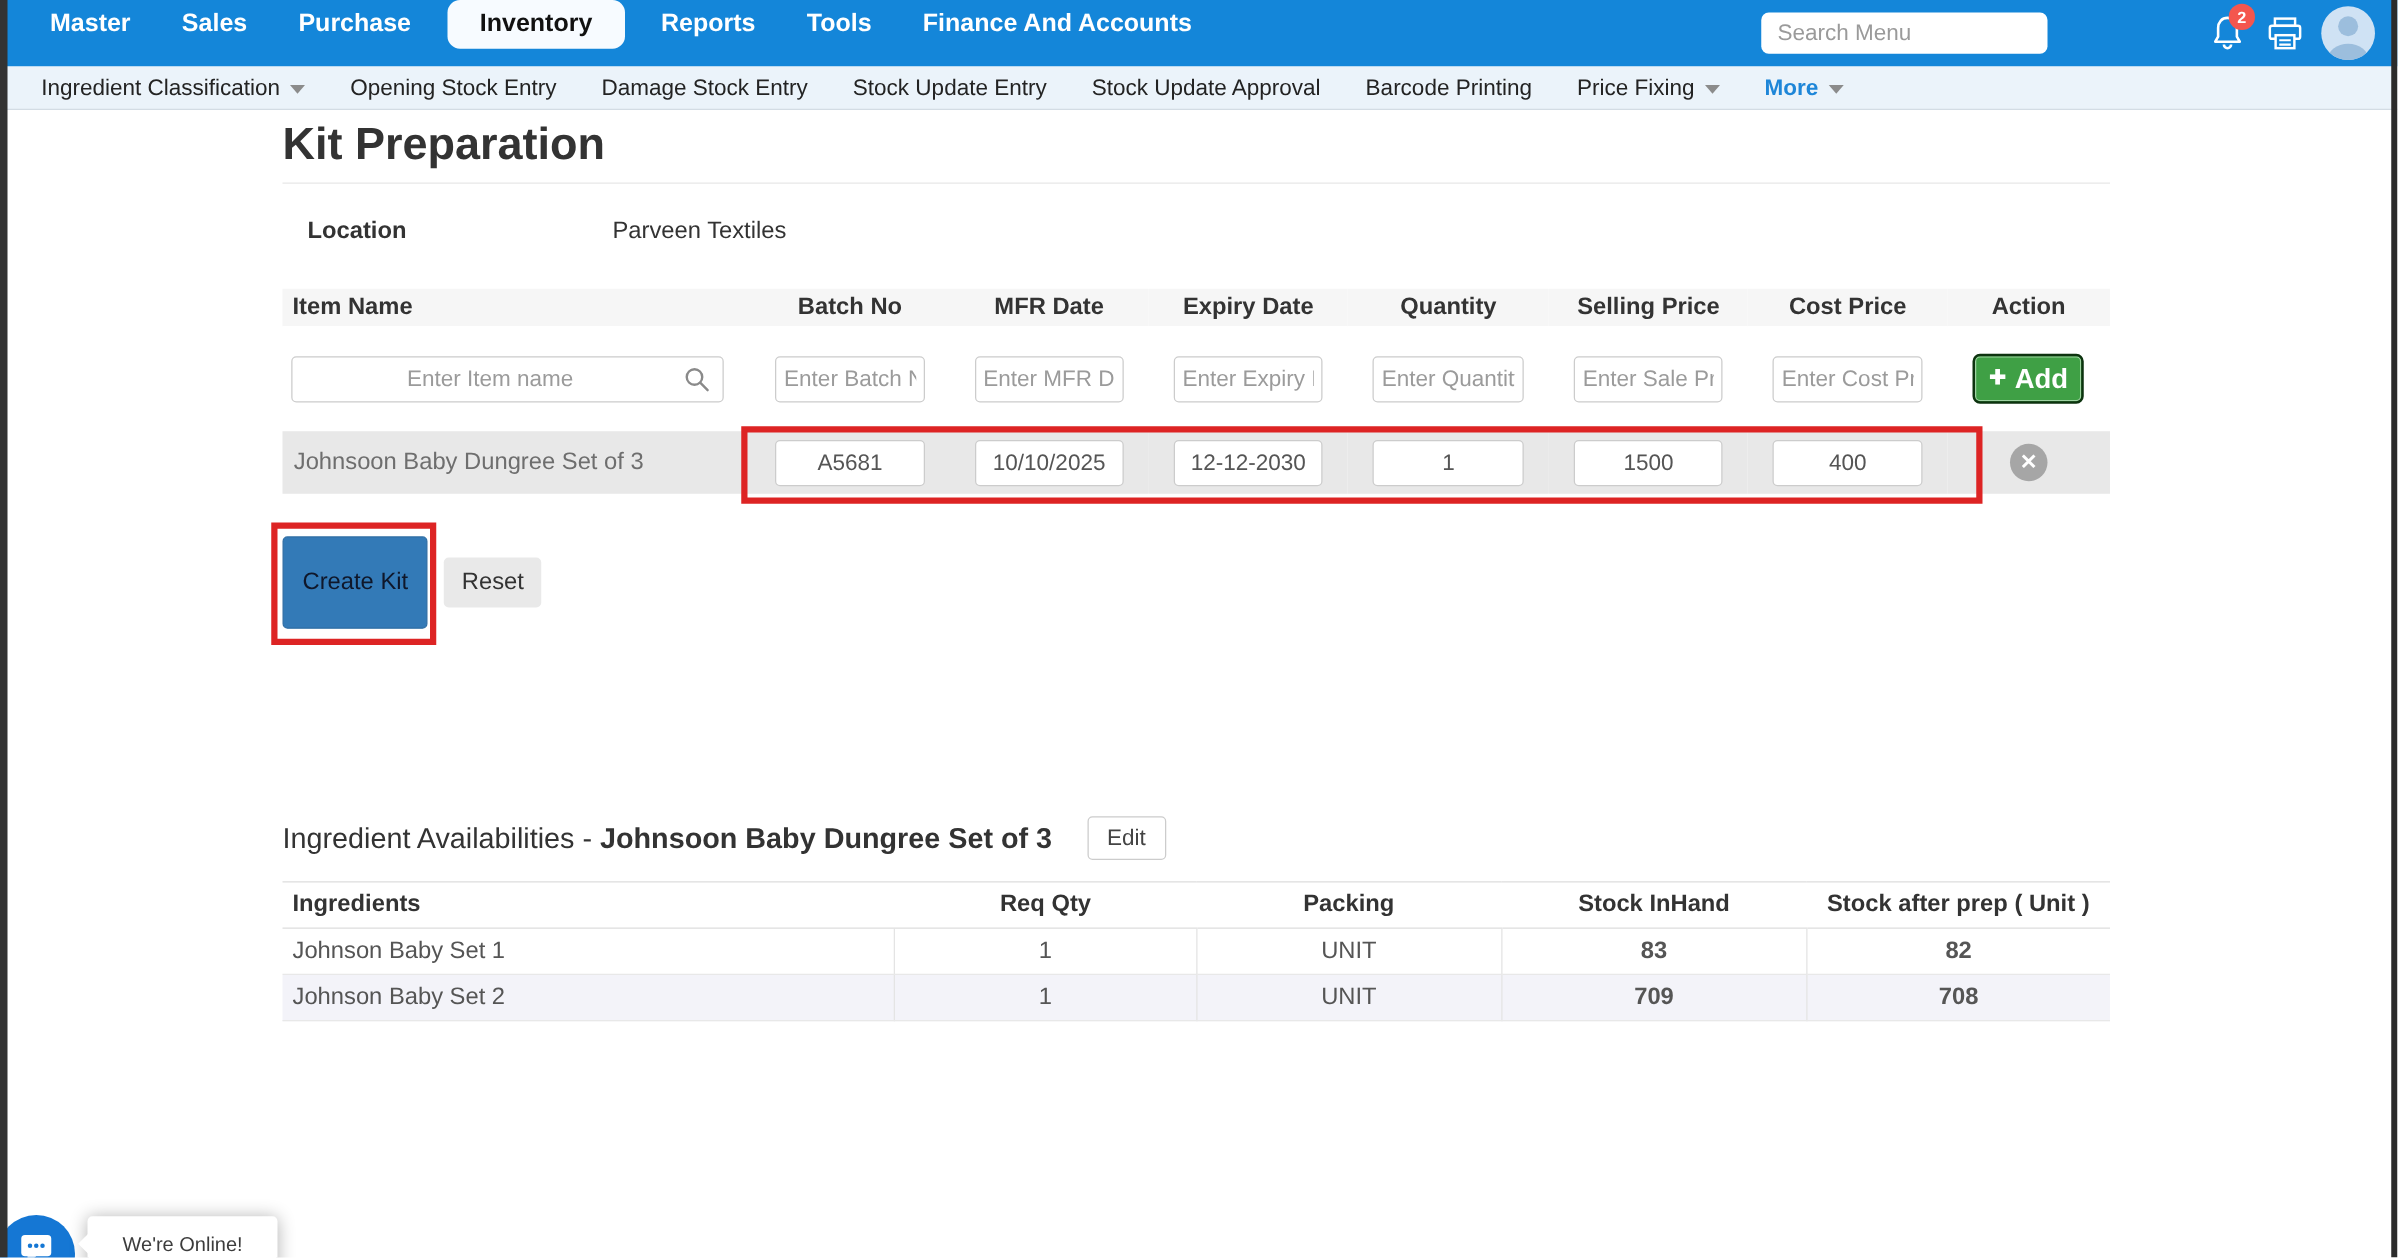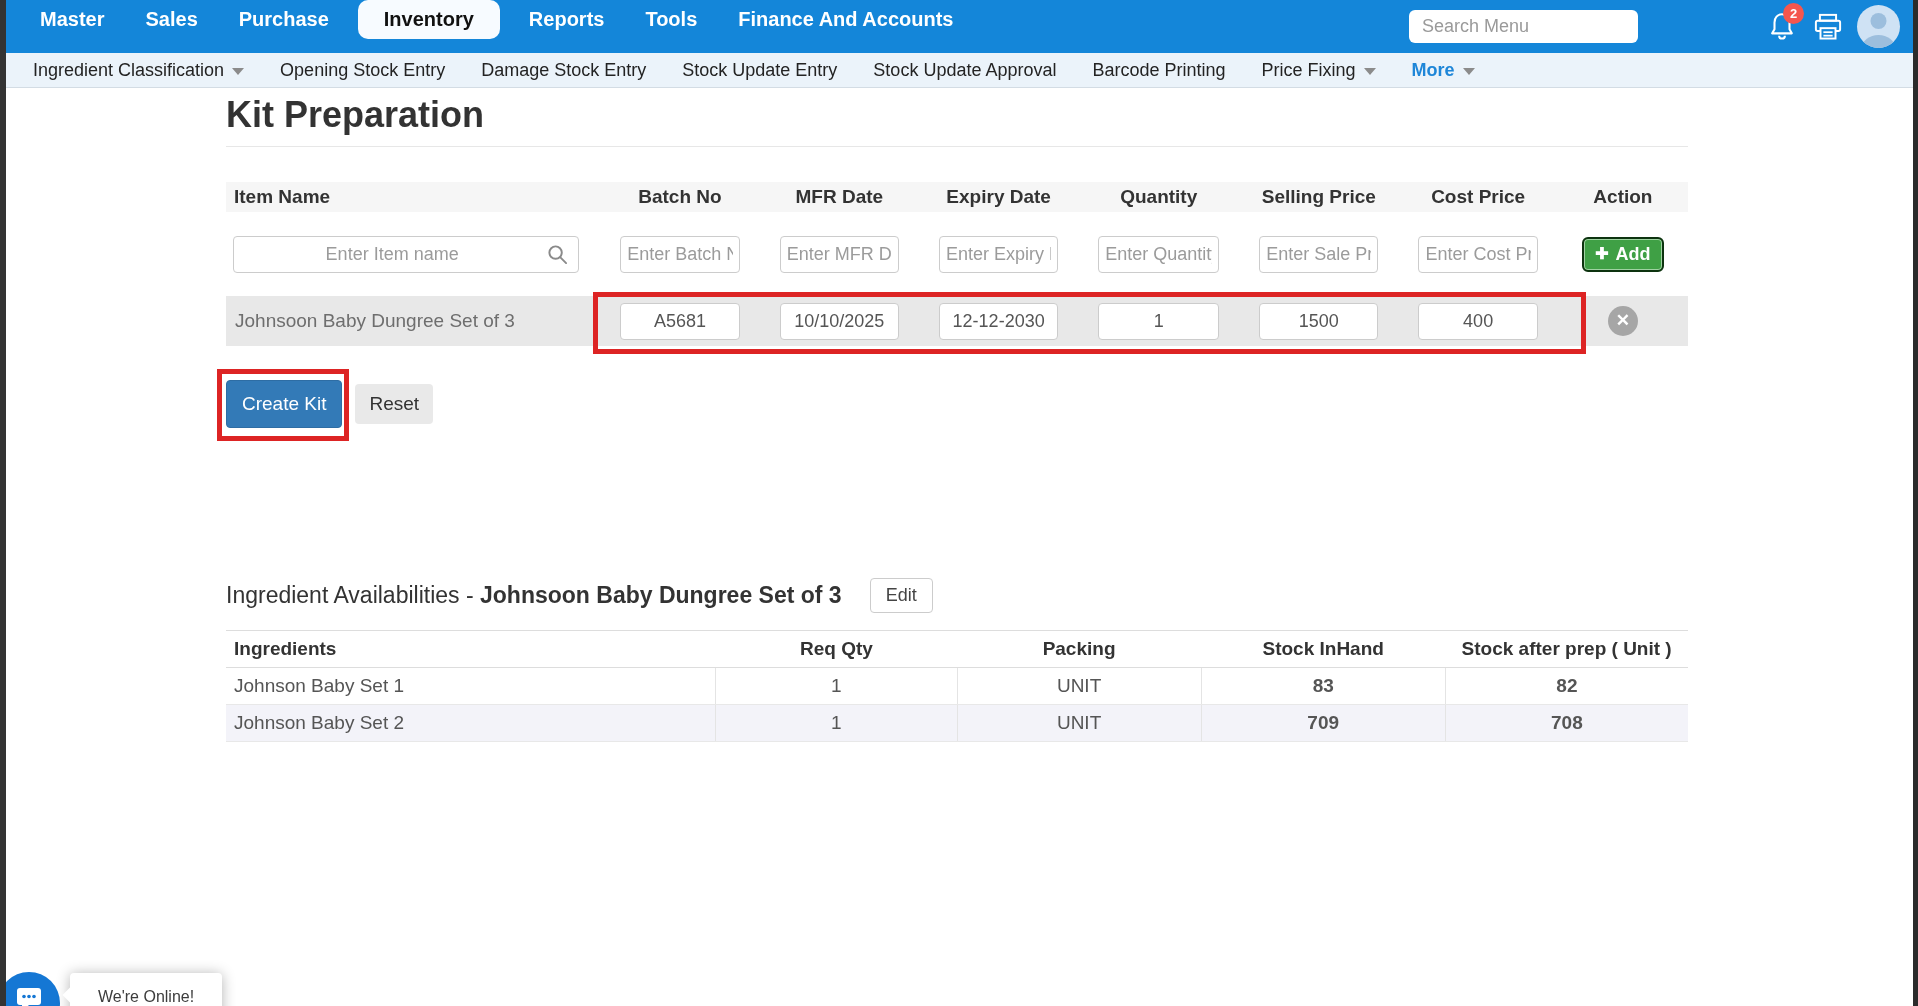--- a/index.html
+++ b/index.html
@@ -99,43 +99,43 @@
   tr.data-row td.action-td { padding:0; text-align:center; }
   .data-row input { text-align:center; padding:0 10px; }
   .remove-btn {
     display:inline-block; width:30px; height:30px; border-radius:50%;
     background:#a6a6a6; color:#fff; font-size:17px; font-weight:bold;
     line-height:30px; text-align:center; cursor:pointer;
   }
   .remove-btn::before { content:"\2715"; }
   .add-btn {
     display:inline-flex; align-items:center; gap:7px;
-    background:#3fa045; color:#fff; font-size:18px; font-weight:bold;
+    background:#3fa045; color:#fff; font-size:22px; font-weight:bold;
     font-family:"Liberation Sans", sans-serif;
     border:2px solid #0d330f; box-shadow: inset 0 0 0 1px #9fd2a2;
     border-radius:6px; padding:5px 11px; cursor:pointer;
   }
   .plus-glyph { font-size:16px; line-height:1; }
   .plus-glyph::before { content:"\271A"; }
 
   
   .red-box1 {
     position:absolute; left:367px; top:110px; width:993px; height:62px;
     border:5px solid #dd2424; pointer-events:none; z-index:10;
   }
   .actions-row { margin-top:34px; display:flex; align-items:center; }
   .red-wrap { position:relative; display:inline-block; }
   .red-box2 {
     position:absolute; left:-9px; top:-11px; right:-7px; bottom:-13px;
     border:5px solid #dd2424; pointer-events:none; z-index:10;
   }
   .btn-create {
-    background:#337ab7; border:1px solid #2e6da4; color:#ffffff;
+    background:#337ab7; border:1px solid #2e6da4; color:#0f172a;
     font-size:19px; font-family:"Liberation Sans", sans-serif;
-    padding:12px 15px; border-radius:4px; cursor:pointer;
+    padding:25px 15px; border-radius:4px; cursor:pointer;
   }
   .btn-reset {
     background:#e9e9e9; border:none; color:#333;
     font-size:19px; font-family:"Liberation Sans", sans-serif;
     padding:9px 14px; border-radius:4px; margin-left:13px; cursor:pointer;
   }
 
   
   .section-head { margin-top:150px; display:flex; align-items:center; }
   .section-title { font-size:23px; font-weight:400; color:#333; }
@@ -245,20 +245,24 @@
   <a class="subnav-item active">
     <span>More</span>
     <span class="caret"></span>
   </a>
 </nav>
 
 <main class="content">
   <h1 class="page-title">Kit Preparation</h1>
   <hr class="title-rule">
 
+  <div class="loc-row">
+    <span class="loc-label">Location</span>
+    <span class="loc-value">Parveen Textiles</span>
+  </div>
 
   <div class="table-wrap">
     <table class="kit">
       <colgroup>
         <col style="width:25.6%">
           <col style="width:10.9%">
           <col style="width:10.9%">
           <col style="width:10.9%">
         <col style="width:11%">
           <col style="width:10.9%">

